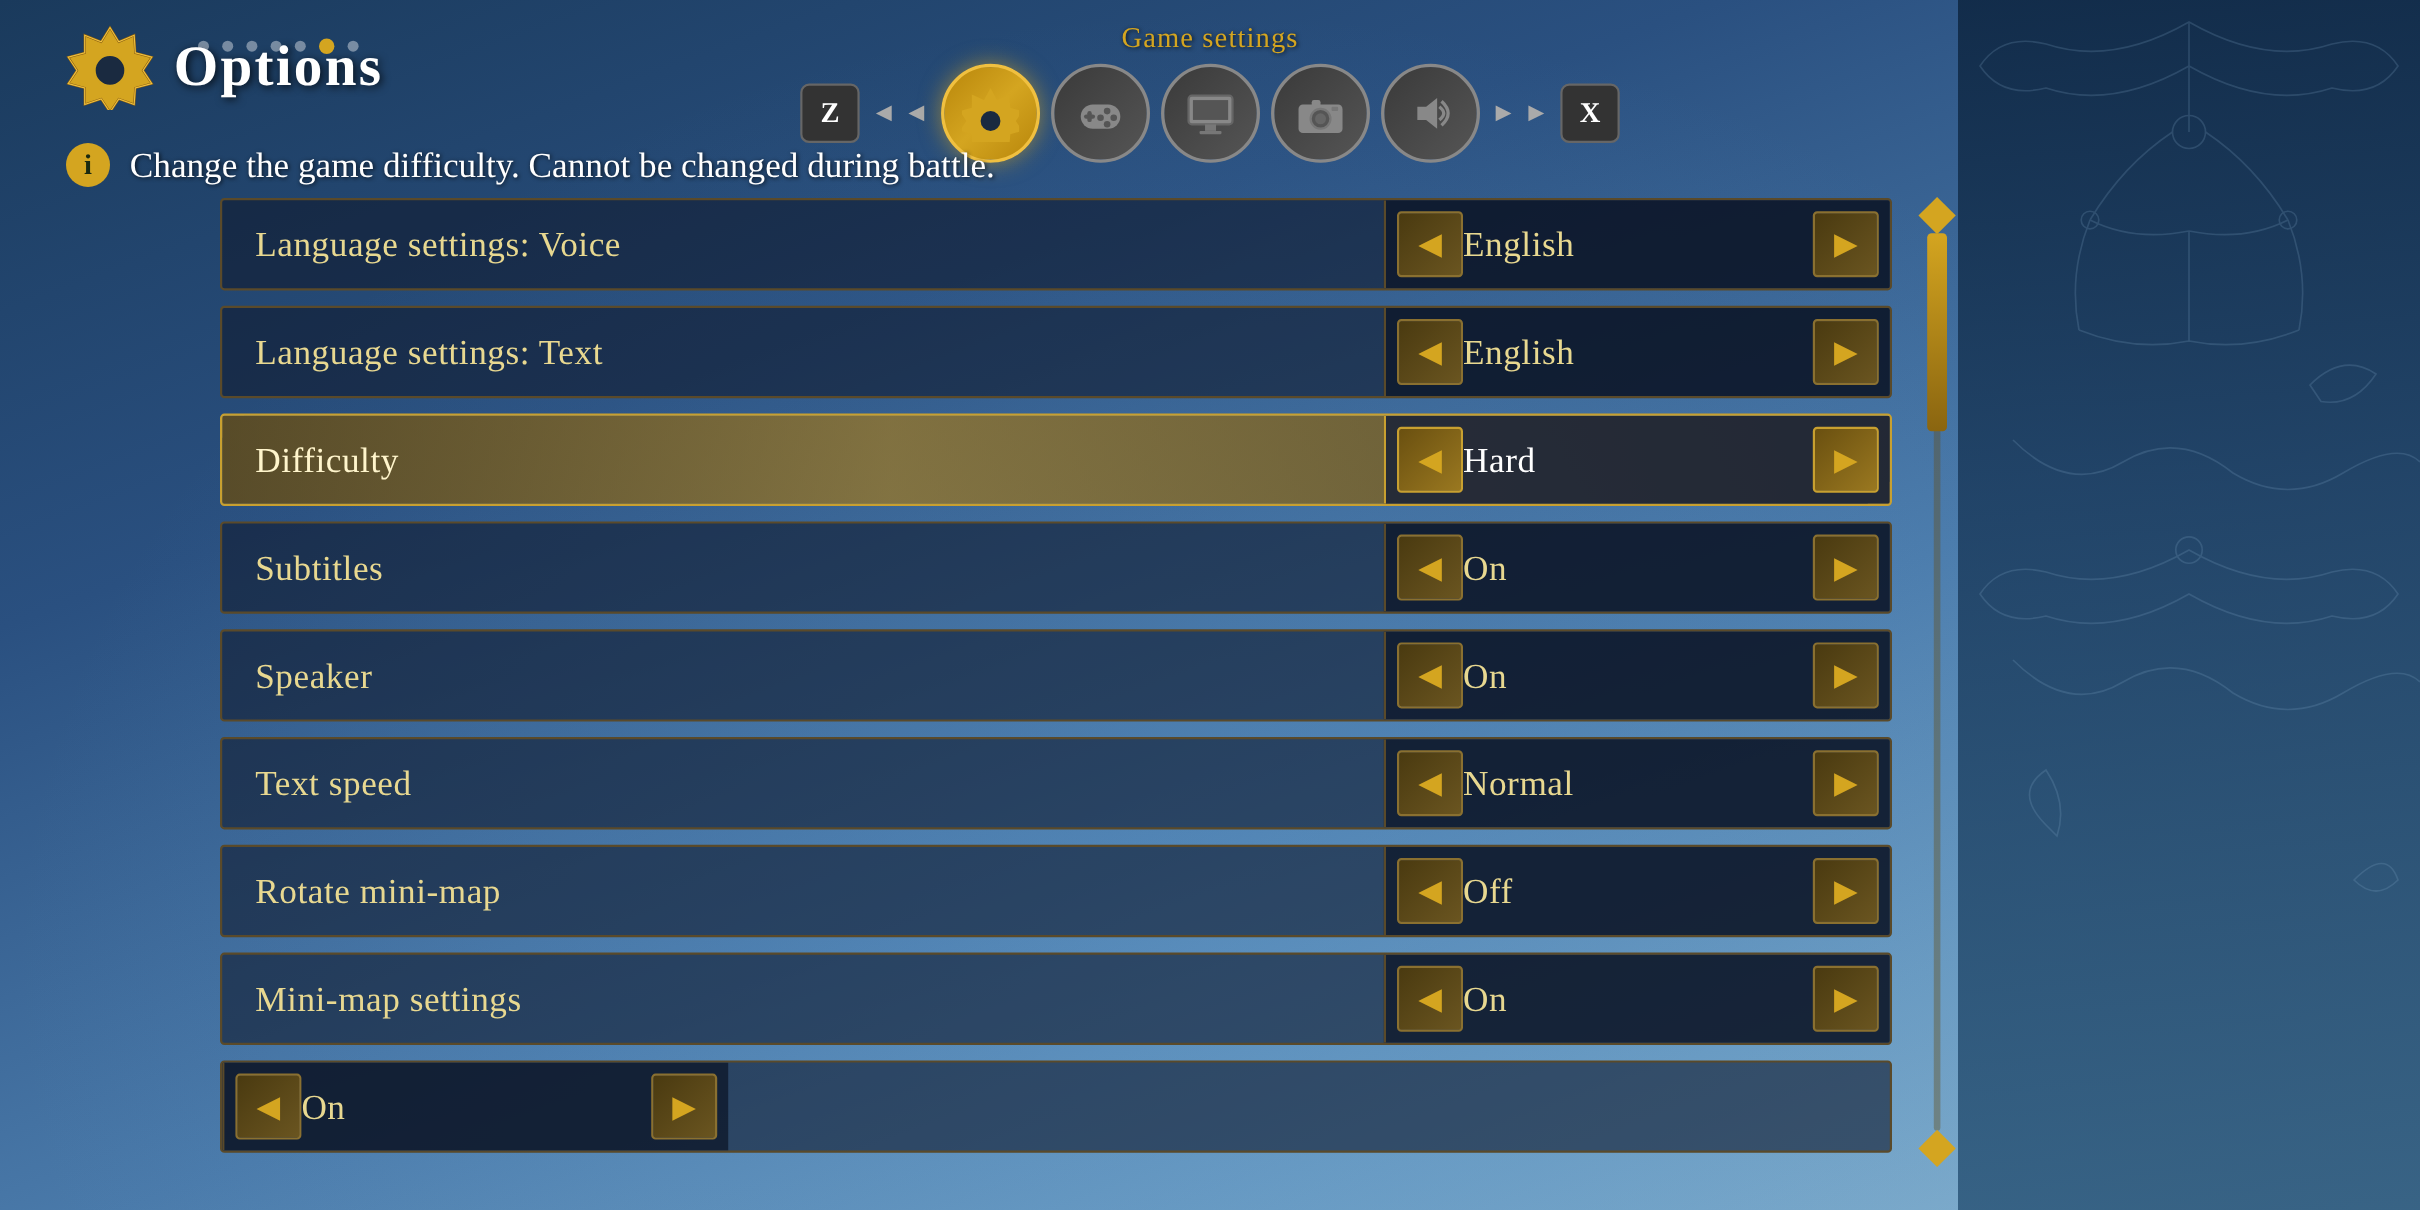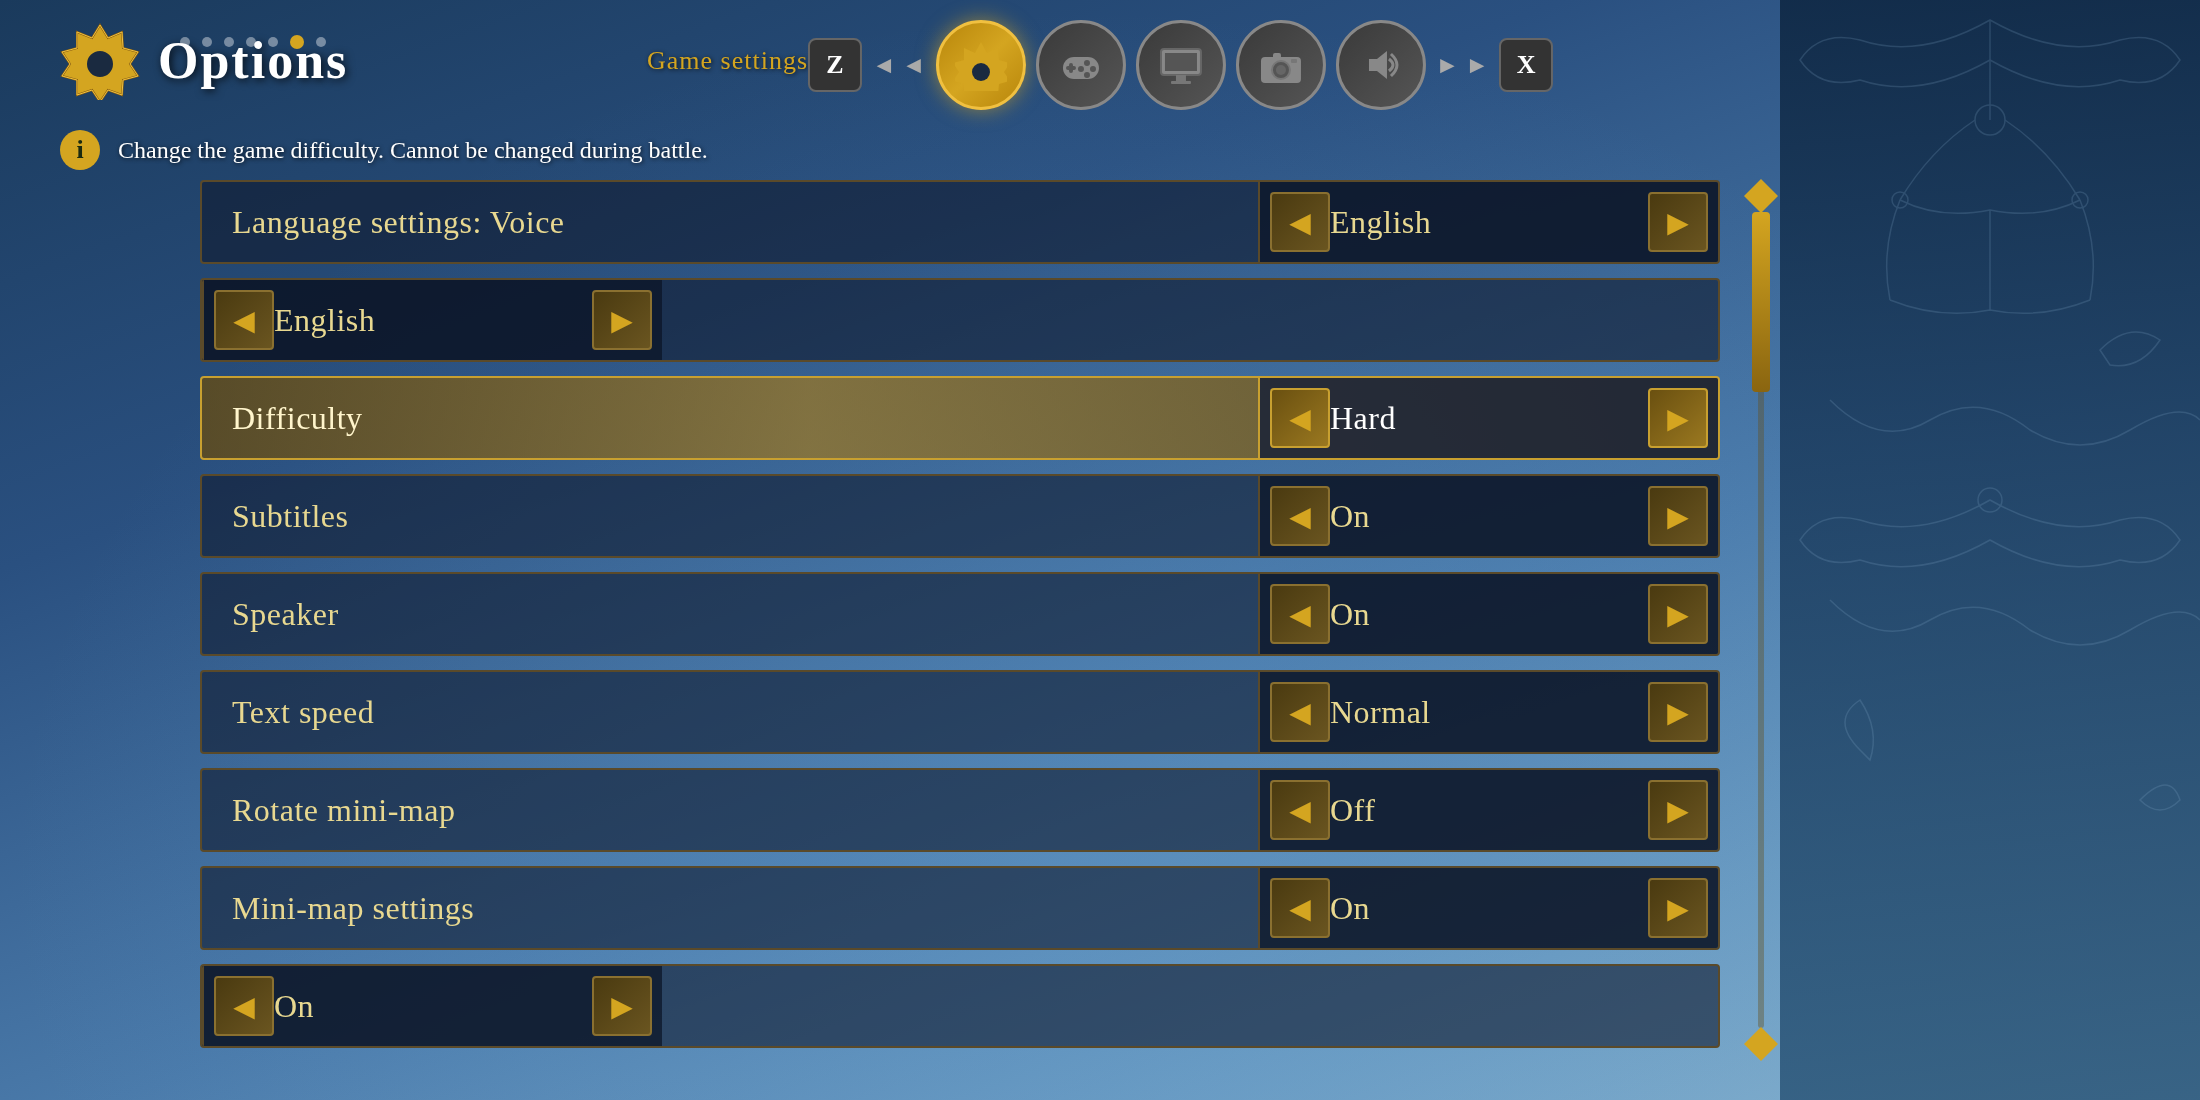--- a/index.html
+++ b/index.html
@@ -334,21 +334,21 @@
 
     <svg class="options-icon" viewBox="0 0 80 80">
       <polygon points="40,5 48,18 62,12 63,28 78,32 70,44 78,56 63,60 62,75 48,70 40,82 32,70 17,75 17,60 2,56 10,44 2,32 17,28 17,12 32,18" fill="#d4a520" stroke="#8a6010" stroke-width="2"></polygon>
       <circle cx="40" cy="44" r="14" fill="#1a2a40" stroke="#d4a520" stroke-width="2"></circle>
       <polygon points="40,5 48,18 62,12 63,28 78,32 70,44 78,56 63,60 62,75 48,70 40,82 32,70 17,75 17,60 2,56 10,44 2,32 17,28 17,12 32,18" fill="none" stroke="#f0c040" stroke-width="1"></polygon>
     </svg>
     <span class="options-title">Options</span>
   </div>
 </div>
 
-<div style="position:absolute; top:20px; left:50%; transform:translateX(-50%); display:flex; align-items:center; gap:0;">
+<div style="position:absolute; top:20px; left:50%; transform:translateX(-50%); display:flex; flex-direction:column; align-items:center; gap:0;">
   <div style="color:#d4a520; font-size:26px; margin-bottom:8px; letter-spacing:1px; text-shadow:1px 1px 4px rgba(0,0,0,0.8);">Game settings</div>
   <div style="display:flex; align-items:center; gap:10px;">
     <div class="nav-key">
       <span>Z</span>
     </div>
     <div style="color:#aaa; font-size:24px;">◄ ◄</div>
 
     <div class="tab-icon-btn active">
       <svg viewBox="0 0 52 52" width="52" height="52">
         <polygon points="26,3 32,14 43,9 44,21 55,24 49,33 55,42 44,45 43,57 32,52 26,61 20,52 9,57 9,45 -2,42 4,33 -2,24 9,21 9,9 20,14" fill="#d4a520"></polygon>
@@ -397,35 +397,36 @@
 
     <div style="color:#aaa; font-size:24px;">► ►</div>
     <div class="nav-key">
       <span>X</span>
     </div>
   </div>
 </div>
 
 <div class="info-bar">
   <div class="info-icon">i</div>
-  <span style="font-size:24px; color:#fff; text-shadow:1px 1px 4px rgba(0,0,0,0.8);">Change the game difficulty. Cannot be changed during battle.</span>
+  <span style="font-size:32px; color:#fff; text-shadow:1px 1px 4px rgba(0,0,0,0.8);">Change the game difficulty. Cannot be changed during battle.</span>
 </div>
 
 <div class="main-content">
   <div class="settings-list" id="settings-list">
 
   <div class="setting-row">
         <div class="setting-label">Language settings: Voice</div>
         <div class="setting-control">
           <div class="ctrl-arrow">◀</div>
           <div class="ctrl-value">English</div>
           <div class="ctrl-arrow">▶</div>
         </div>
       </div>
       <div class="setting-row">
+        <div class="setting-label">Language settings: Text</div>
         <div class="setting-control">
           <div class="ctrl-arrow">◀</div>
           <div class="ctrl-value">English</div>
           <div class="ctrl-arrow">▶</div>
         </div>
       </div>
       <div class="setting-row highlighted">
         <div class="setting-label">Difficulty</div>
         <div class="setting-control">
           <div class="ctrl-arrow">◀</div>

